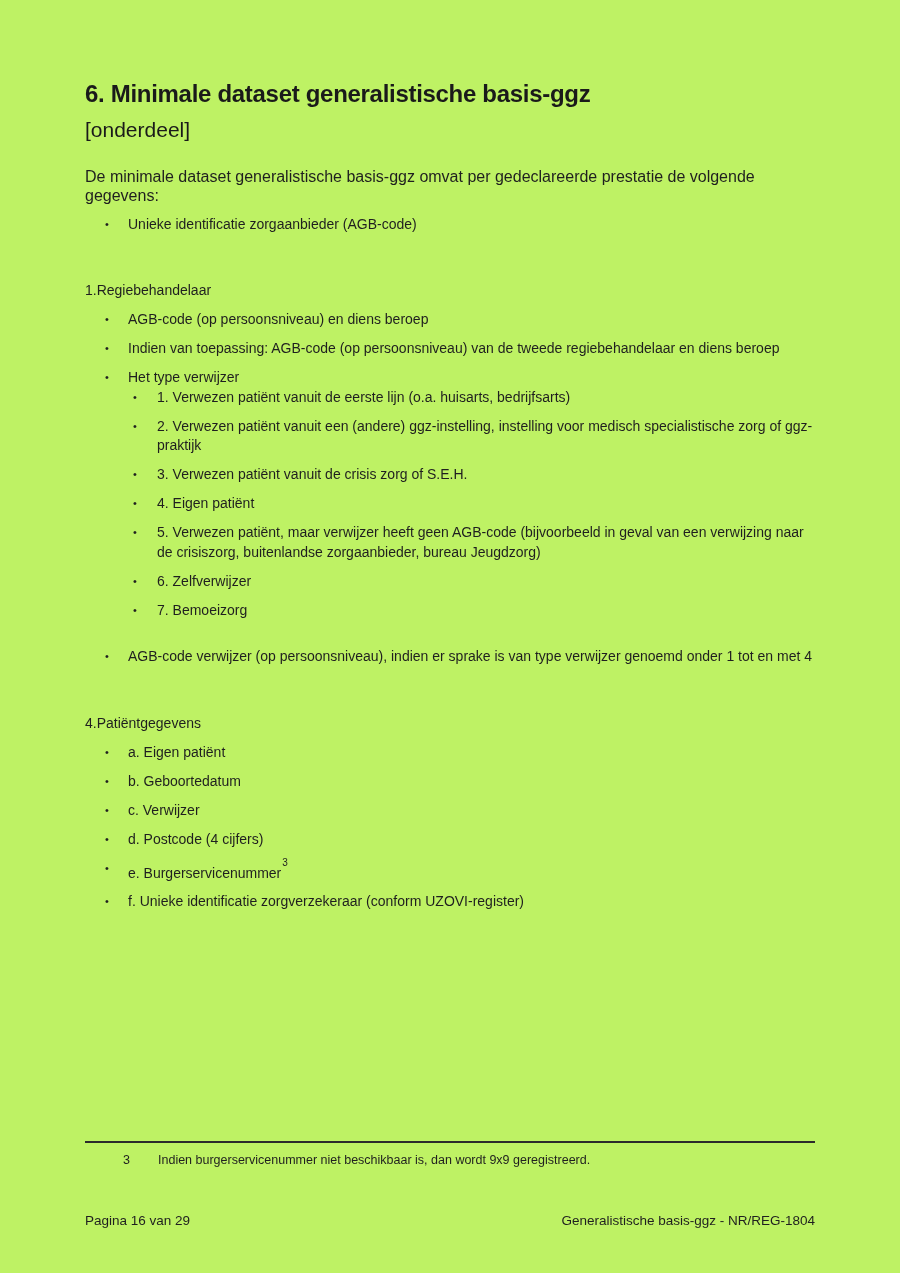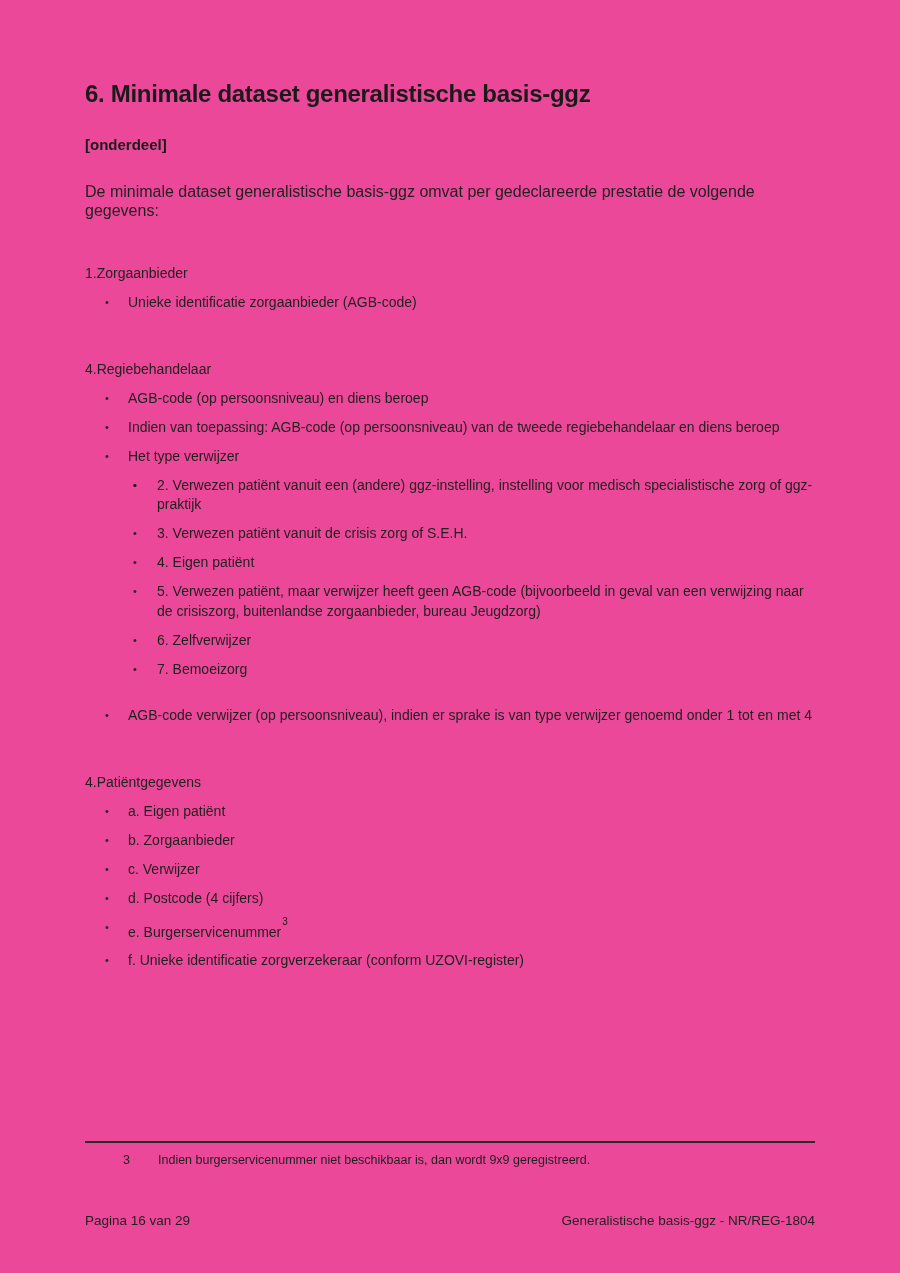--- a/index.html
+++ b/index.html
@@ -2,44 +2,44 @@
 <html><head>
 <meta charset="utf-8">
 <style>
   * { margin: 0; padding: 0; box-sizing: border-box; }
   html, body { background: #e8e8e8; }
   .page {
     position: relative;
     width: 900px;
     height: 1273px;
     margin: 0 auto;
-    background: #ec4899;
+    background: #bef264;
     overflow: hidden;
     font-family: "Liberation Sans", sans-serif;
     color: #1f1f1f;
   }
   .content {
     position: absolute;
     left: 85px;
     top: 0;
     width: 730px;
   }
   .doc-title {
     margin-top: 79px;
     font-size: 24px;
     line-height: 29px;
     font-weight: 700;
     letter-spacing: -0.3px;
     color: #1a1a1a;
   }
   .doc-subtitle {
-    margin-top: 24px;
-    font-size: 15px;
+    margin-top: 9px;
+    font-size: 21px;
     line-height: 26px;
-    font-weight: 700;
+    font-weight: 400;
     color: #1a1a1a;
   }
   .intro {
     margin-top: 24px;
     font-size: 16px;
     line-height: 19px;
   }
   .sec-head {
     font-size: 14px;
     line-height: 19.5px;
@@ -116,47 +116,47 @@
 </head>
 <body>
 
 <div class="page">
   <div class="content">
 
     <h1 class="doc-title">6. Minimale dataset generalistische basis-ggz</h1>
     <h2 class="doc-subtitle">[onderdeel]</h2>
     <p class="intro">De minimale dataset generalistische basis-ggz omvat per gedeclareerde prestatie de volgende gegevens:</p>
 
-    <p class="sec-head first">1.Zorgaanbieder</p>
     <ul class="blist">
       <li>
         <span class="bullet">•</span>
         <span>Unieke identificatie zorgaanbieder (AGB-code)</span>
       </li>
     </ul>
 
-    <p class="sec-head">4.Regiebehandelaar</p>
+    <p class="sec-head">1.Regiebehandelaar</p>
     <ul class="blist">
       <li>
         <span class="bullet">•</span>
         <span>AGB-code (op persoonsniveau) en diens beroep</span>
       </li>
       <li>
         <span class="bullet">•</span>
         <span>Indien van toepassing: AGB-code (op persoonsniveau) van de tweede regiebehandelaar en diens beroep</span>
       </li>
     </ul>
 
     <ul class="blist">
       <li>
         <span class="bullet">•</span>
         <span>Het type verwijzer</span>
         <ul class="sublist">
           <li>
             <span class="bullet">•</span>
+            <span>1. Verwezen patiënt vanuit de eerste lijn (o.a. huisarts, bedrijfsarts)</span>
           </li>
           <li>
             <span class="bullet">•</span>
             <span>2. Verwezen patiënt vanuit een (andere) ggz-instelling, instelling voor medisch specialistische zorg of ggz-praktijk</span>
           </li>
           <li>
             <span class="bullet">•</span>
             <span>3. Verwezen patiënt vanuit de crisis zorg of S.E.H.</span>
           </li>
           <li>
@@ -184,21 +184,21 @@
     </ul>
 
     <p class="sec-head">4.Patiëntgegevens</p>
     <ul class="blist">
       <li>
         <span class="bullet">•</span>
         <span>a. Eigen patiënt</span>
       </li>
       <li>
         <span class="bullet">•</span>
-        <span>b. Zorgaanbieder</span>
+        <span>b. Geboortedatum</span>
       </li>
       <li>
         <span class="bullet">•</span>
         <span>c. Verwijzer</span>
       </li>
       <li>
         <span class="bullet">•</span>
         <span>d. Postcode (4 cijfers)</span>
       </li>
       <li>

